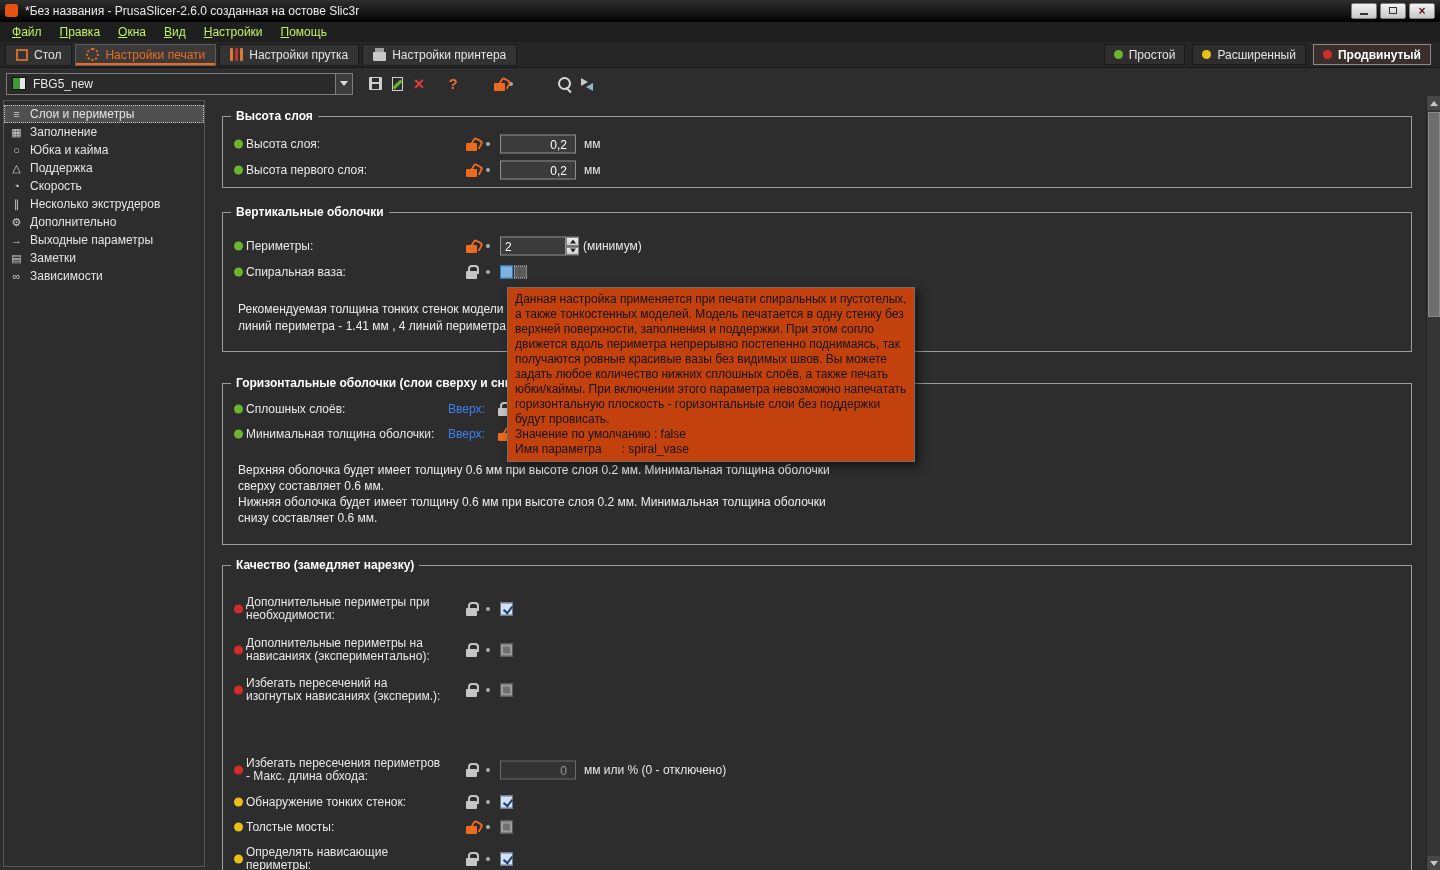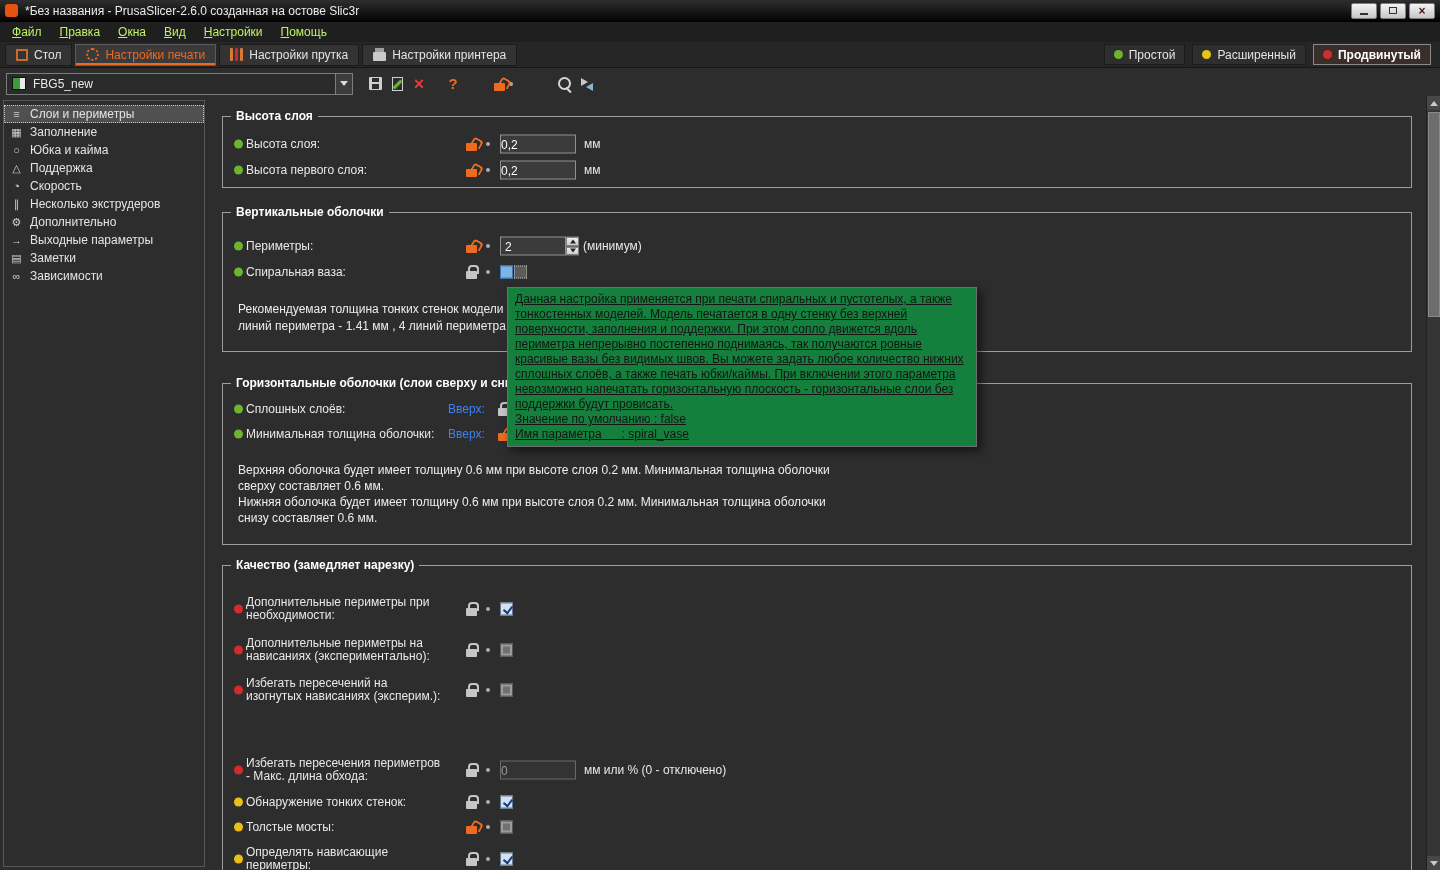--- a/index.html
+++ b/index.html
@@ -95,21 +95,21 @@
 
   
   .cb { width:13px; height:13px; background:#9c9c9c; border:1px solid #585858; }
   .cb.unchecked::after { content:""; position:absolute; left:2px; top:2px; right:2px; bottom:2px; background:#707070; }
   .cb.checked { background:#d2e0f2; border-color:#66788f; }
   .cb.checked::after { content:""; position:absolute; left:4px; top:1px; width:4px; height:7px;
     border:solid #16407e; border-width:0 2px 2px 0; transform:rotate(38deg); }
   .cb.focus { background:#7db4e6; border-color:#3a7ab8; }
   .focusbox { width:13px; height:13px; border:1px dotted #b8b8b8; background:#5b5b5b; }
   .tinput { height:19px; width:76px; background:#3b3b3b; border:1px solid #909090; color:#fff;
-    padding:0 0; font:12px "Liberation Sans",sans-serif; }
+    padding:0 8px; font:12px "Liberation Sans",sans-serif;text-align:right; }
   .tinput:disabled { color:#9a9a9a; background:#333; border-color:#6a6a6a; }
   .spinbox { display:flex; height:19px; }
   .spin-input { width:66px; height:19px; background:#3b3b3b; border:1px solid #909090; color:#fff;
     padding:0 4px; font:12px "Liberation Sans",sans-serif; }
   .spin-btns { width:13px; display:flex; flex-direction:column; }
   .spin-up,.spin-down { flex:1; background:linear-gradient(#f2f2f2,#c9c9c9); border:1px solid #808080; position:relative; }
   .spin-up::after { content:""; position:absolute; left:50%; top:50%; transform:translate(-50%,-50%);
     border-left:3px solid transparent; border-right:3px solid transparent; border-bottom:4px solid #222; }
   .spin-down::after { content:""; position:absolute; left:50%; top:50%; transform:translate(-50%,-50%);
     border-left:3px solid transparent; border-right:3px solid transparent; border-top:4px solid #222; }
@@ -131,23 +131,23 @@
   #sec-quality { top:565px; height:320px; }
   .prow { position:absolute; left:0; width:100%; }
   .h20 { height:20px; } .h30 { height:30px; }
   .c { position:absolute; top:50%; transform:translateY(-50%); }
   .lbl { width:196px; line-height:13px; color:#e8e8e8; }
   .sub { color:#3b82f6; }
   .unit,.suffix { color:#e8e8e8; white-space:nowrap; }
   .note { position:absolute; color:#ededed; line-height:16px; white-space:nowrap; }
 
   
-  .tooltip { position:absolute; left:507px; top:287px; width:470px; background:#15803d; color:#141414;
+  .tooltip { position:absolute; left:507px; top:287px; width:408px; background:#c2410c; color:#141414;
     border:1px solid #6f6f6f; box-shadow:4px 4px 9px rgba(0,0,0,.55); padding:4px 7px;
-    line-height:15px; z-index:100;text-decoration:underline; }
+    line-height:15px; z-index:100; }
   .tooltip .pre { white-space:pre-wrap; }
 
   
   .scrollbar { position:absolute; right:0; top:96px; width:14px; height:774px;
     background:#353535; border-left:1px solid #222; }
   .sb-btn { position:absolute; left:0; width:14px; height:14px; background:#474747;
     display:flex; align-items:center; justify-content:center; }
   .sb-up { top:0; } .sb-down { bottom:0; }
   .arr-up { width:0; height:0; border-left:4px solid transparent; border-right:4px solid transparent; border-bottom:5px solid #c8c8c8; }
   .arr-down { width:0; height:0; border-left:4px solid transparent; border-right:4px solid transparent; border-top:5px solid #c8c8c8; }

